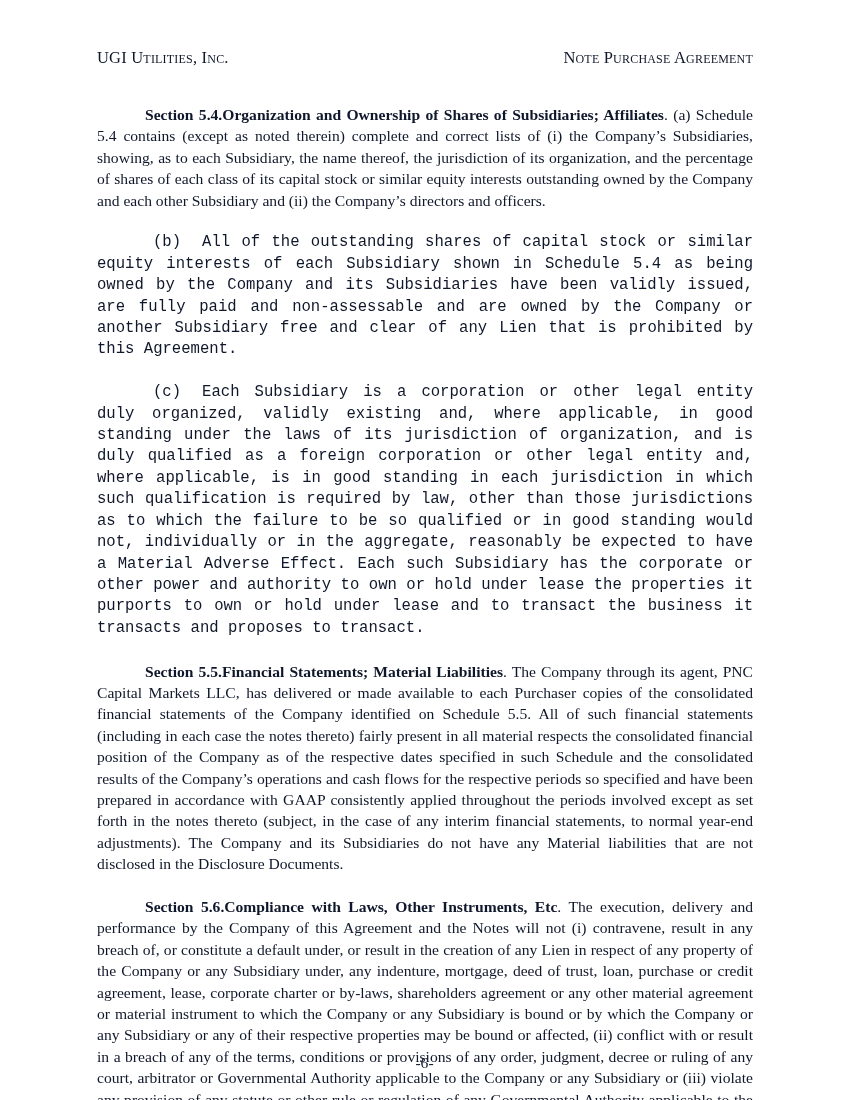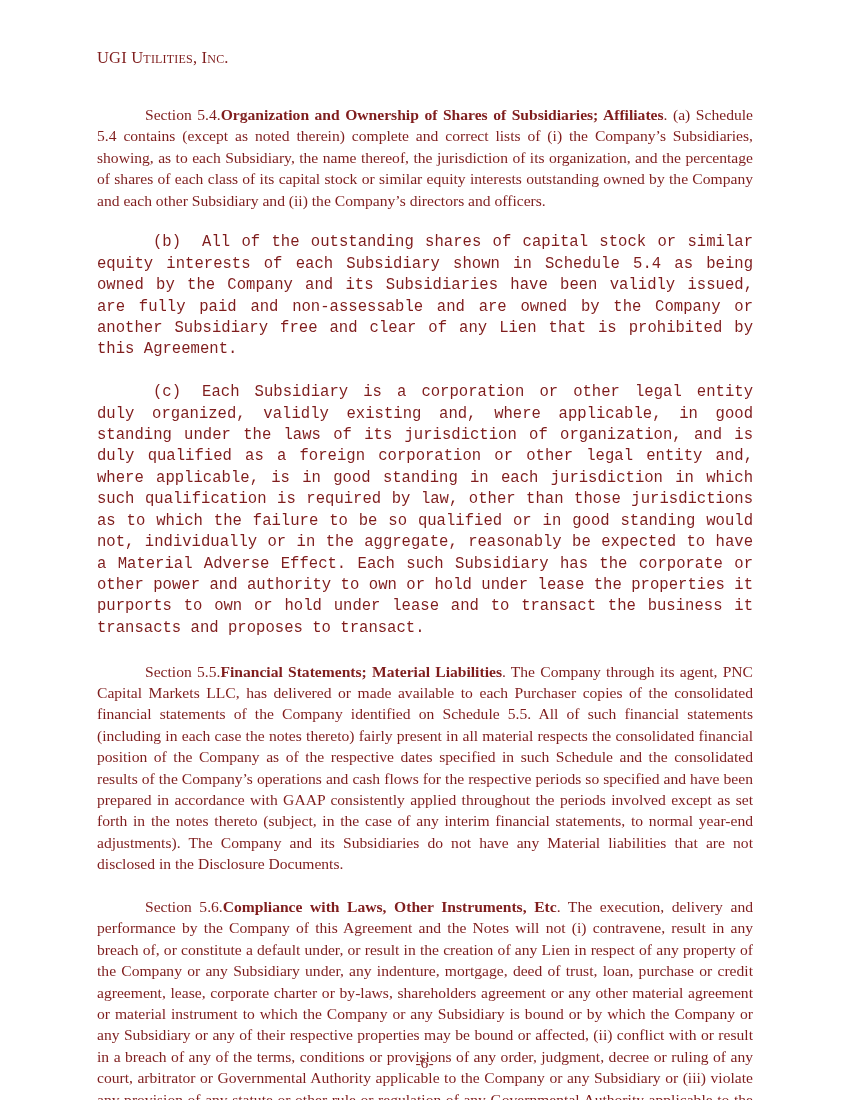--- a/index.html
+++ b/index.html
@@ -5,21 +5,21 @@
     html, body {
       margin: 0;
       padding: 0;
       background: #ffffff;
     }
     .page {
       width: 849px;
       height: 1100px;
       position: relative;
       background: #ffffff;
-      color: #7f1d1d;
+      color: #0f172a;
       font-family: "Liberation Serif", serif;
       box-sizing: border-box;
       padding: 48px 96px 0 97px;
       overflow: hidden;
     }
     .header {
       display: flex;
       justify-content: space-between;
       align-items: baseline;
       font-variant: small-caps;
@@ -32,41 +32,42 @@
       line-height: 21.4px;
       text-align: justify;
     }
     p.para {
       margin: 0 0 21.4px 0;
     }
     .indent-section { text-indent: 48px; }
     .indent-sub     { text-indent: 56px; font-family: Liberation Mono, monospace; }
     .bold { font-weight: bold; margin-top: 12px; }
     .section-label {
-      font-weight: normal;
+      font-weight: bold;
     }
     .sub-label {
       margin-right: 21px;
     }
     .footer {
       position: absolute;
       bottom: 28px;
       left: 0;
       width: 100%;
       text-align: center;
       font-size: 15.6px;
     }
   </style>
 </head>
 <body>
 
 <div class="page">
 
   <div class="header">
     <span class="header-left">UGI Utilities, Inc.</span>
+    <span class="header-right">Note Purchase Agreement</span>
   </div>
 
   <div class="body-text">
 
     <p class="para indent-section"><span class="section-label">Section 5.4.</span><span class="bold">Organization and Ownership of Shares of Subsidiaries; Affiliates</span><span>. (a) Schedule 5.4 contains (except as noted therein) complete and correct lists of (i) the Company’s Subsidiaries, showing, as to each Subsidiary, the name thereof, the jurisdiction of its organization, and the percentage of shares of each class of its capital stock or similar equity interests outstanding owned by the Company and each other Subsidiary and (ii) the Company’s directors and officers.</span></p>
 
     <p class="para indent-sub"><span class="sub-label">(b)</span><span>All of the outstanding shares of capital stock or similar equity interests of each Subsidiary shown in Schedule 5.4 as being owned by the Company and its Subsidiaries have been validly issued, are fully paid and non-assessable and are owned by the Company or another Subsidiary free and clear of any Lien that is prohibited by this Agreement.</span></p>
 
     <p class="para indent-sub"><span class="sub-label">(c)</span><span>Each Subsidiary is a corporation or other legal entity duly organized, validly existing and, where applicable, in good standing under the laws of its jurisdiction of organization, and is duly qualified as a foreign corporation or other legal entity and, where applicable, is in good standing in each jurisdiction in which such qualification is required by law, other than those jurisdictions as to which the failure to be so qualified or in good standing would not, individually or in the aggregate, reasonably be expected to have a Material Adverse Effect.  Each such Subsidiary has the corporate or other power and authority to own or hold under lease the properties it purports to own or hold under lease and to transact the business it transacts and proposes to transact.</span></p>
 

